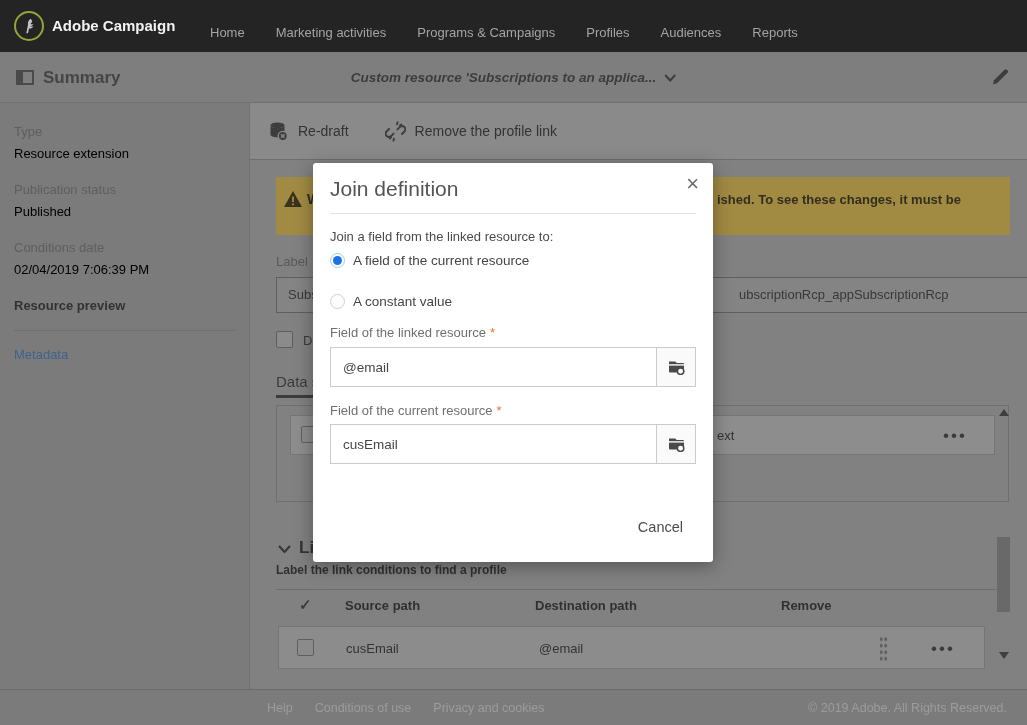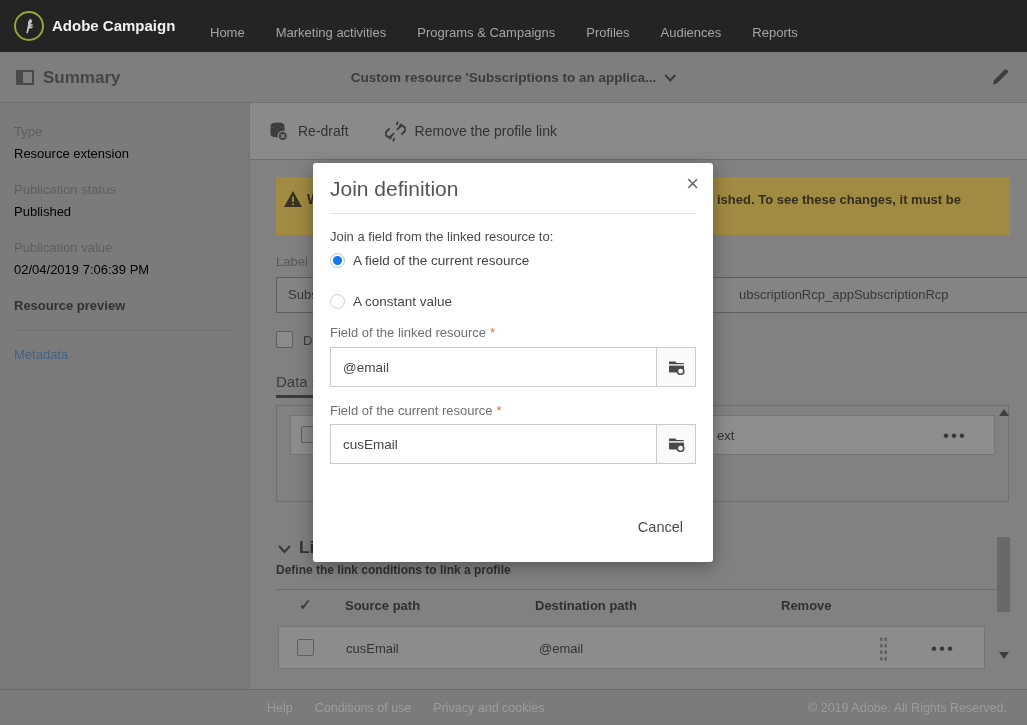--- a/index.html
+++ b/index.html
@@ -9,21 +9,21 @@
   
   .topnav{position:absolute;left:0;top:0;width:1027px;height:52px;background:var(--nav_bg);display:flex;align-items:center;z-index:5;}
   .logo{position:absolute;left:14px;top:11px;width:30px;height:30px;border:2px solid var(--logo_ring);border-radius:50%;display:flex;align-items:center;justify-content:center;}
   .brand{position:absolute;left:52px;top:0;line-height:52px;color:#f2f2f2;font-size:15px;font-weight:700;}
   .navitems{position:absolute;left:210px;top:0;height:64px;display:flex;gap:31px;align-items:center;}
   .navitems span{color:#a4a4a4;font-size:13px;cursor:pointer;white-space:nowrap;}
 
   
   .pagehead{position:absolute;left:0;top:52px;width:1027px;height:51px;background:#7e7e7e;border-bottom:1px solid #707070;}
   .summary{position:absolute;left:16px;top:0;height:51px;display:flex;align-items:center;gap:9px;color:#454545;font-size:17px;font-weight:600;}
-  .pagetitle{position:absolute;left:50%;top:0;transform:translateX(-50%);height:51px;display:flex;align-items:center;gap:8px;color:#3c3c3c;font-size:13.5px;font-weight:700;white-space:nowrap;}
+  .pagetitle{position:absolute;left:50%;top:0;transform:translateX(-50%);height:51px;display:flex;align-items:center;gap:8px;color:#3c3c3c;font-size:13.5px;font-weight:700;white-space:nowrap;font-style:italic;}
   .pencil{position:absolute;right:17px;top:15px;cursor:pointer;}
 
   
   .sidebar{position:absolute;left:0;top:103px;width:250px;height:587px;background:#7b7b7b;border-right:1px solid #737373;padding:21px 14px 0 14px;}
   .sb-label{color:#5e5e5e;font-size:13px;margin-bottom:7px;}
   .sb-value{color:#000000;font-size:13px;margin-bottom:21px;}
   .sb-preview{color:#323232;font-size:13px;font-weight:700;margin-bottom:17px;}
   .sb-div{border-top:1px solid #6f6f6f;margin-bottom:16px;}
   .sb-meta{color:var(--metadata_link_dimmed);font-size:13px;cursor:pointer;}
 
@@ -117,21 +117,21 @@
     <svg class="pencil" width="20" height="20" viewBox="0 0 20 20">
       <path fill="#3d3d3d" d="M3 17.5l1-4.2L14.6 2.7a1.5 1.5 0 0 1 2.1 0l.9.9a1.5 1.5 0 0 1 0 2.1L7 16.3z"></path>
     </svg>
   </div>
 
   <div class="sidebar">
     <div class="sb-label">Type</div>
     <div class="sb-value">Resource extension</div>
     <div class="sb-label">Publication status</div>
     <div class="sb-value">Published</div>
-    <div class="sb-label">Publication value</div>
+    <div class="sb-label">Conditions date</div>
     <div class="sb-value">02/04/2019 7:06:39 PM</div>
     <div class="sb-preview">Resource preview</div>
     <div class="sb-div"></div>
     <div class="sb-meta">Metadata</div>
   </div>
 
   <div class="toolbar">
     <div class="tbtn">
       <svg width="21" height="21" viewBox="0 0 21 21">
         <ellipse cx="9.5" cy="4.3" rx="7" ry="2.9" fill="#3d3d3d"></ellipse>
@@ -183,21 +183,21 @@
     <div class="bx" style="position:absolute;left:10px;top:10px;"></div>
     <div class="abs cellval" style="left:426px;top:12px;">ext</div>
     <div class="abs ellip" style="left:652px;top:11px;">•••</div>
   </div>
   <div class="abs tri-up" style="left:999px;top:409px;"></div>
 
   <svg class="abs" style="left:278px;top:545px;" width="13" height="9" viewBox="0 0 13 9">
     <polyline points="1,1 6.5,7 12,1" fill="none" stroke="#363636" stroke-width="2"></polyline>
   </svg>
   <div class="abs" style="left:299px;top:538px;font-size:17px;font-weight:700;color:#343434;">Lin</div>
-  <div class="abs" style="left:276px;top:563px;font-size:12px;font-weight:700;color:#303030;">Define the link conditions to link a profile</div>
+  <div class="abs" style="left:276px;top:563px;font-size:12px;font-weight:700;color:#303030;">Label the link conditions to find a profile</div>
 
   <div class="abs" style="left:276px;top:589px;width:733px;border-top:1px solid #6d6d6d;"></div>
   <div class="abs" style="left:299px;top:596px;font-size:15px;font-weight:700;color:#3a3a3a;">✓</div>
   <div class="abs colhead" style="left:345px;top:598px;">Source path</div>
   <div class="abs colhead" style="left:535px;top:598px;">Destination path</div>
   <div class="abs colhead" style="left:781px;top:598px;">Remove</div>
 
   <div class="linkrow">
     <div class="bx" style="position:absolute;left:18px;top:12px;"></div>
     <div class="abs cellval" style="left:67px;top:14px;">cusEmail</div>

